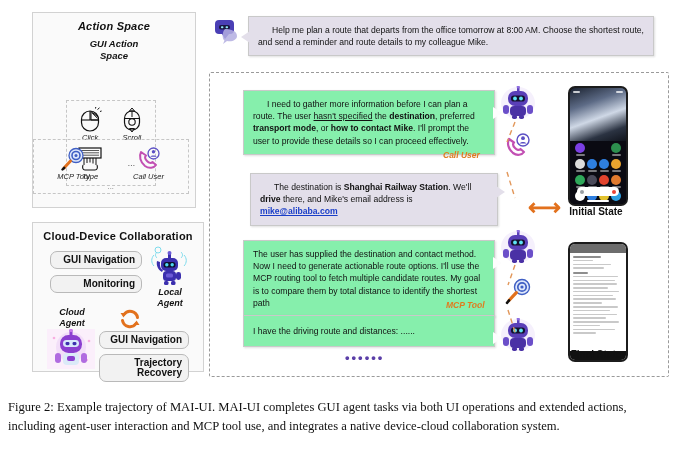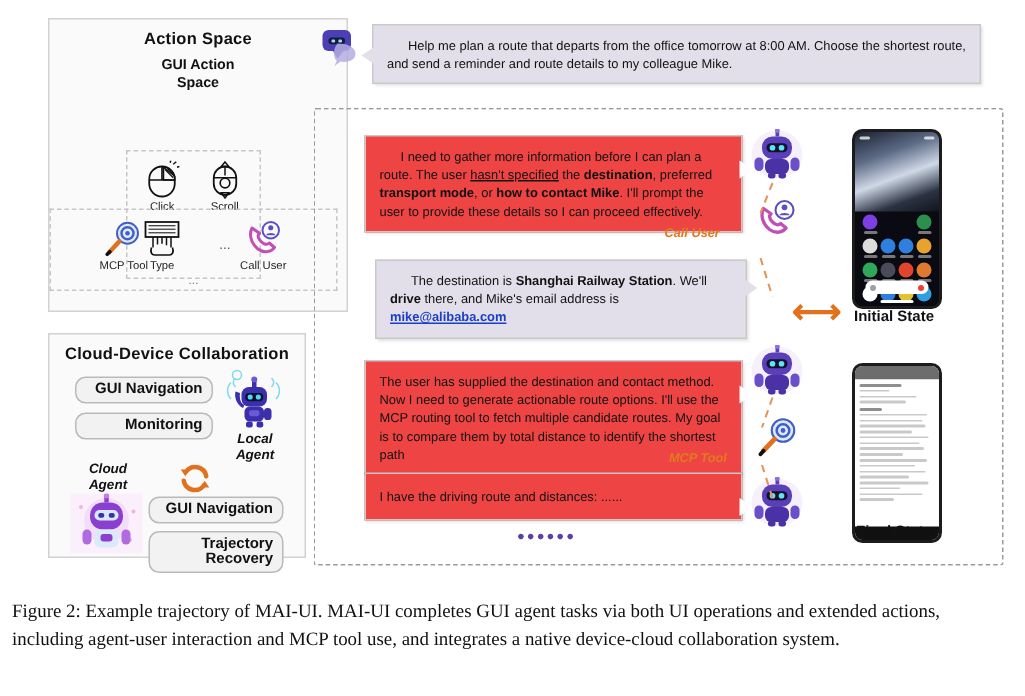--- a/index.html
+++ b/index.html
@@ -19,21 +19,21 @@
     background:#fafafa;
     border:1px solid #d2d2d2;
     box-sizing:border-box;
   }
   .panel-title{
     text-align:center;font-weight:bold;font-size:11px;color:#111;
     padding:7px 0 6px 0;letter-spacing:.2px;
   }
 
   
-  #action-space-panel{width:200px;height:196px;position:relative;}
+  #action-space-panel{width:164px;height:196px;position:relative;font-style:italic;}
   .as-row{display:flex;align-items:center;}
   .as-label{
     width:62px;flex:0 0 62px;text-align:center;font-weight:bold;font-size:9.5px;
     color:#111;line-height:12px;
   }
   .as-box{
     flex:1;border:1px dashed #c6c6c6;margin-right:6px;
     box-sizing:border-box;padding:4px 2px 2px 2px;
   }
   .icon-grid{display:flex;flex-wrap:wrap;}
@@ -61,21 +61,21 @@
     border:1px dashed #9a9a9a;box-sizing:border-box;border-radius:2px;
   }
 
   
   .bubble{
     position:absolute;box-sizing:border-box;
     font-size:8.6px;line-height:12.2px;color:#111;
     padding:7px 9px;border:1px solid #c9c9c9;
     box-shadow:1px 1px 2px rgba(0,0,0,.13);
   }
-  .bubble.agent{background:#ef4444;}
+  .bubble.agent{background:#86efac;}
   .bubble.user{background:#e3dfea;}
   .bubble p{margin:0;text-indent:14px;}
   .bubble p.noindent{text-indent:0;}
   .tail{position:absolute;width:0;height:0;}
   .tail-left{
     left:-8px;top:14px;
     border-top:6px solid transparent;border-bottom:6px solid transparent;
     border-right:9px solid #e3dfea;
   }
   .tail-right{

